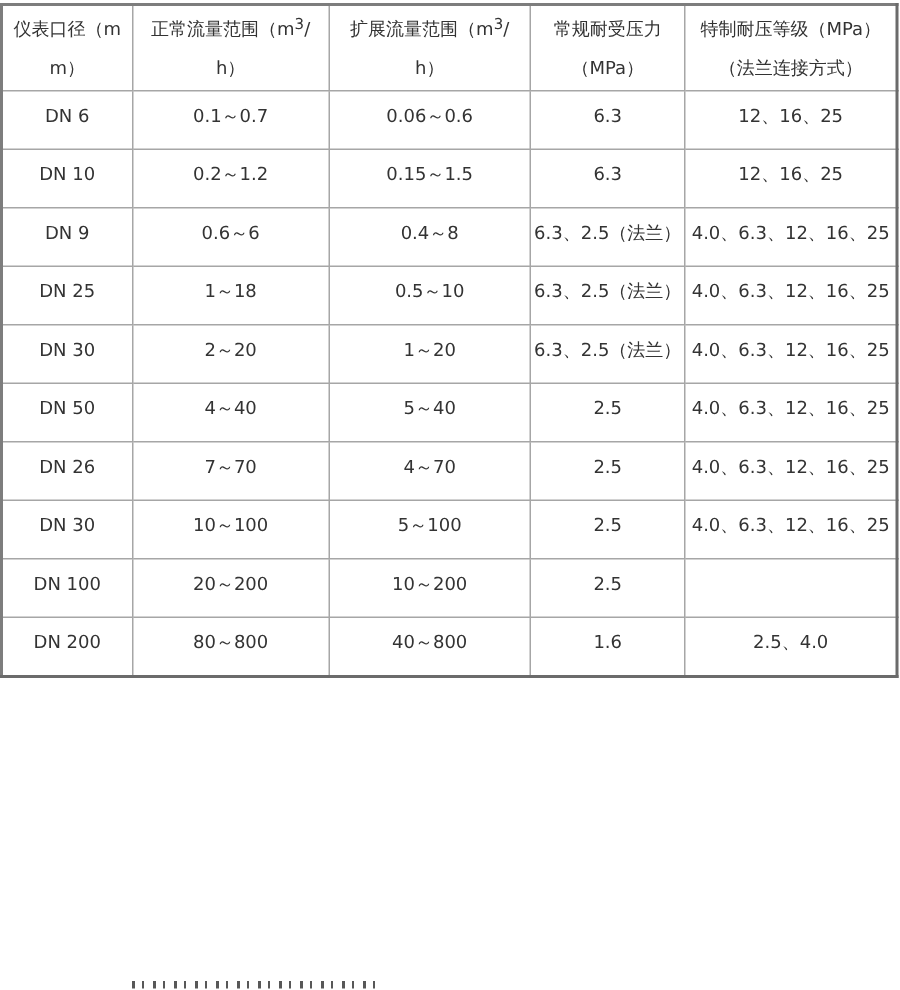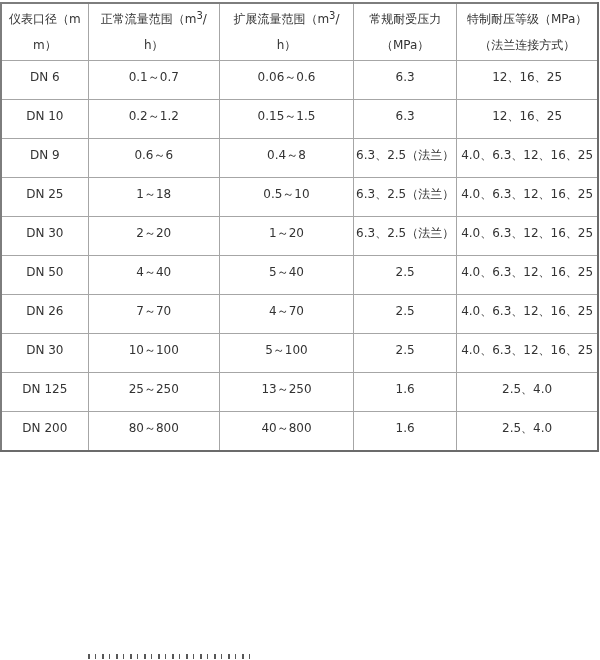--- a/index.html
+++ b/index.html
@@ -152,25 +152,25 @@
           <td>4.0、6.3、12、16、25</td>
         </tr>
         <tr>
           <td>DN 30</td>
           <td>10～100</td>
           <td>5～100</td>
           <td>2.5</td>
           <td>4.0、6.3、12、16、25</td>
         </tr>
         <tr>
-          <td>DN 125</td>
-          <td>25～250</td>
-          <td>13～250</td>
-          <td>1.6</td>
-          <td>2.5、4.0</td>
+          <td>DN 100</td>
+          <td>20～200</td>
+          <td>10～200</td>
+          <td>2.5</td>
+          <td></td>
         </tr>
         <tr>
           <td>DN 200</td>
           <td>80～800</td>
           <td>40～800</td>
           <td>1.6</td>
           <td>2.5、4.0</td>
         </tr>
       </tbody>
   </table>

